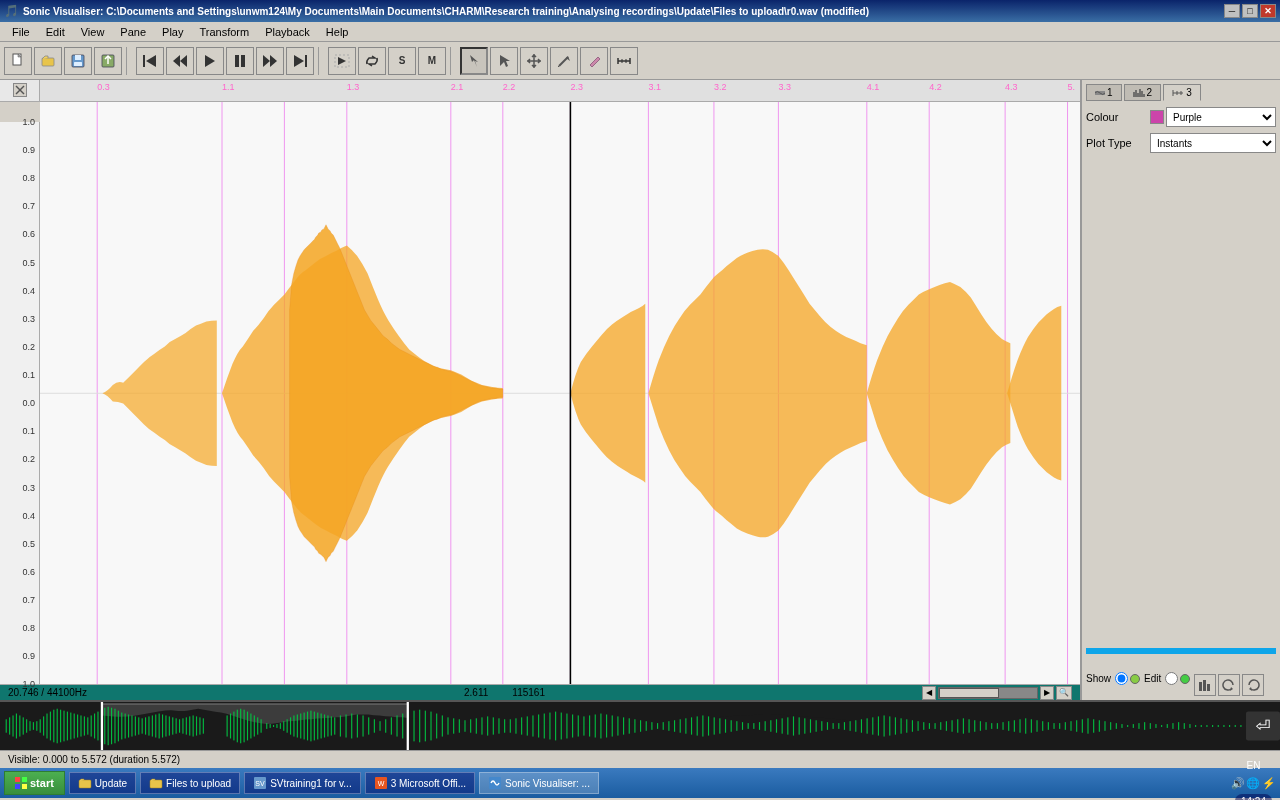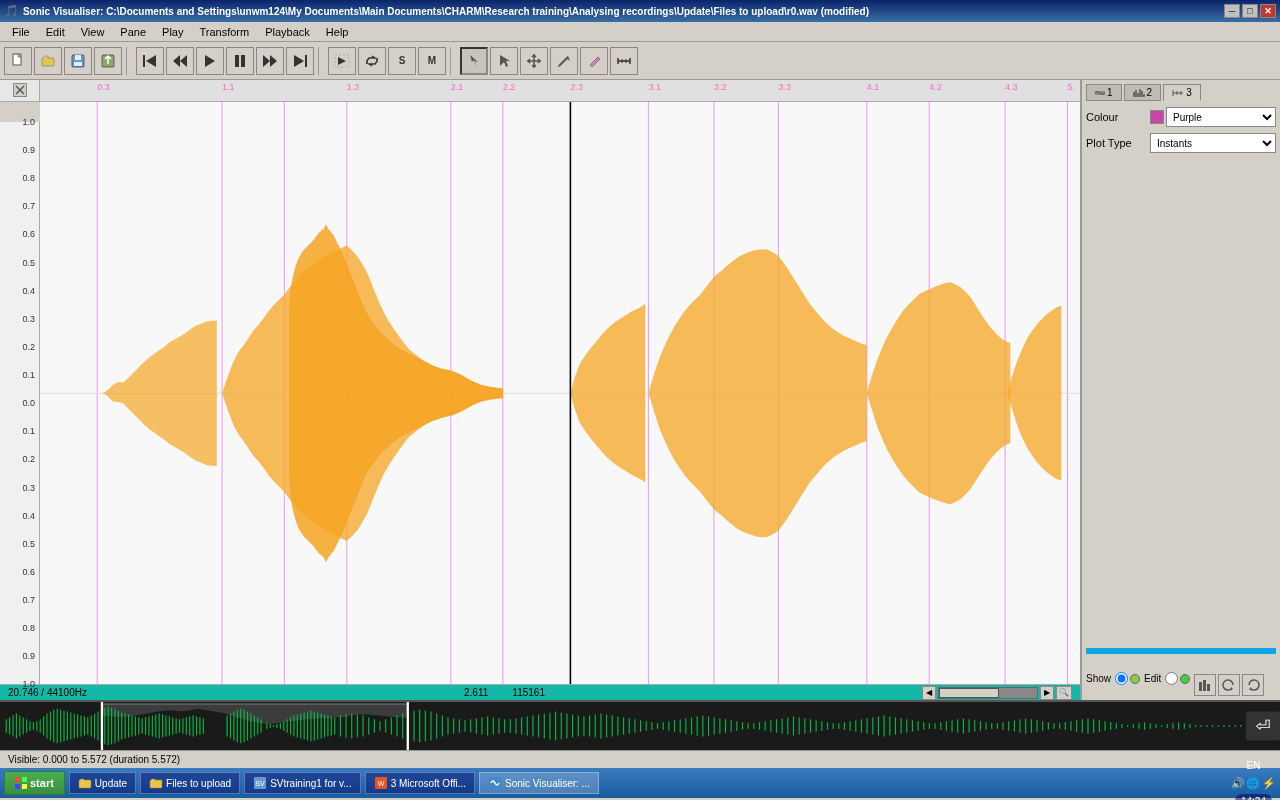--- a/index.html
+++ b/index.html
@@ -86,21 +86,21 @@
       background: #f0f0f0;
       position: relative;
       border-right: 1px solid #aaa;
       flex-shrink: 0;
       margin-top: 20px;
     }
 
     
     #waveform-status {
       height: 20px;
-      background: #14b8a6;
+      background: #0f766e;
       border-top: 1px solid #aaa;
       display: flex;
       align-items: center;
       padding: 0 8px;
       font-size: 10px;
       gap: 20px;
     }
 
     
     #right-panel {

